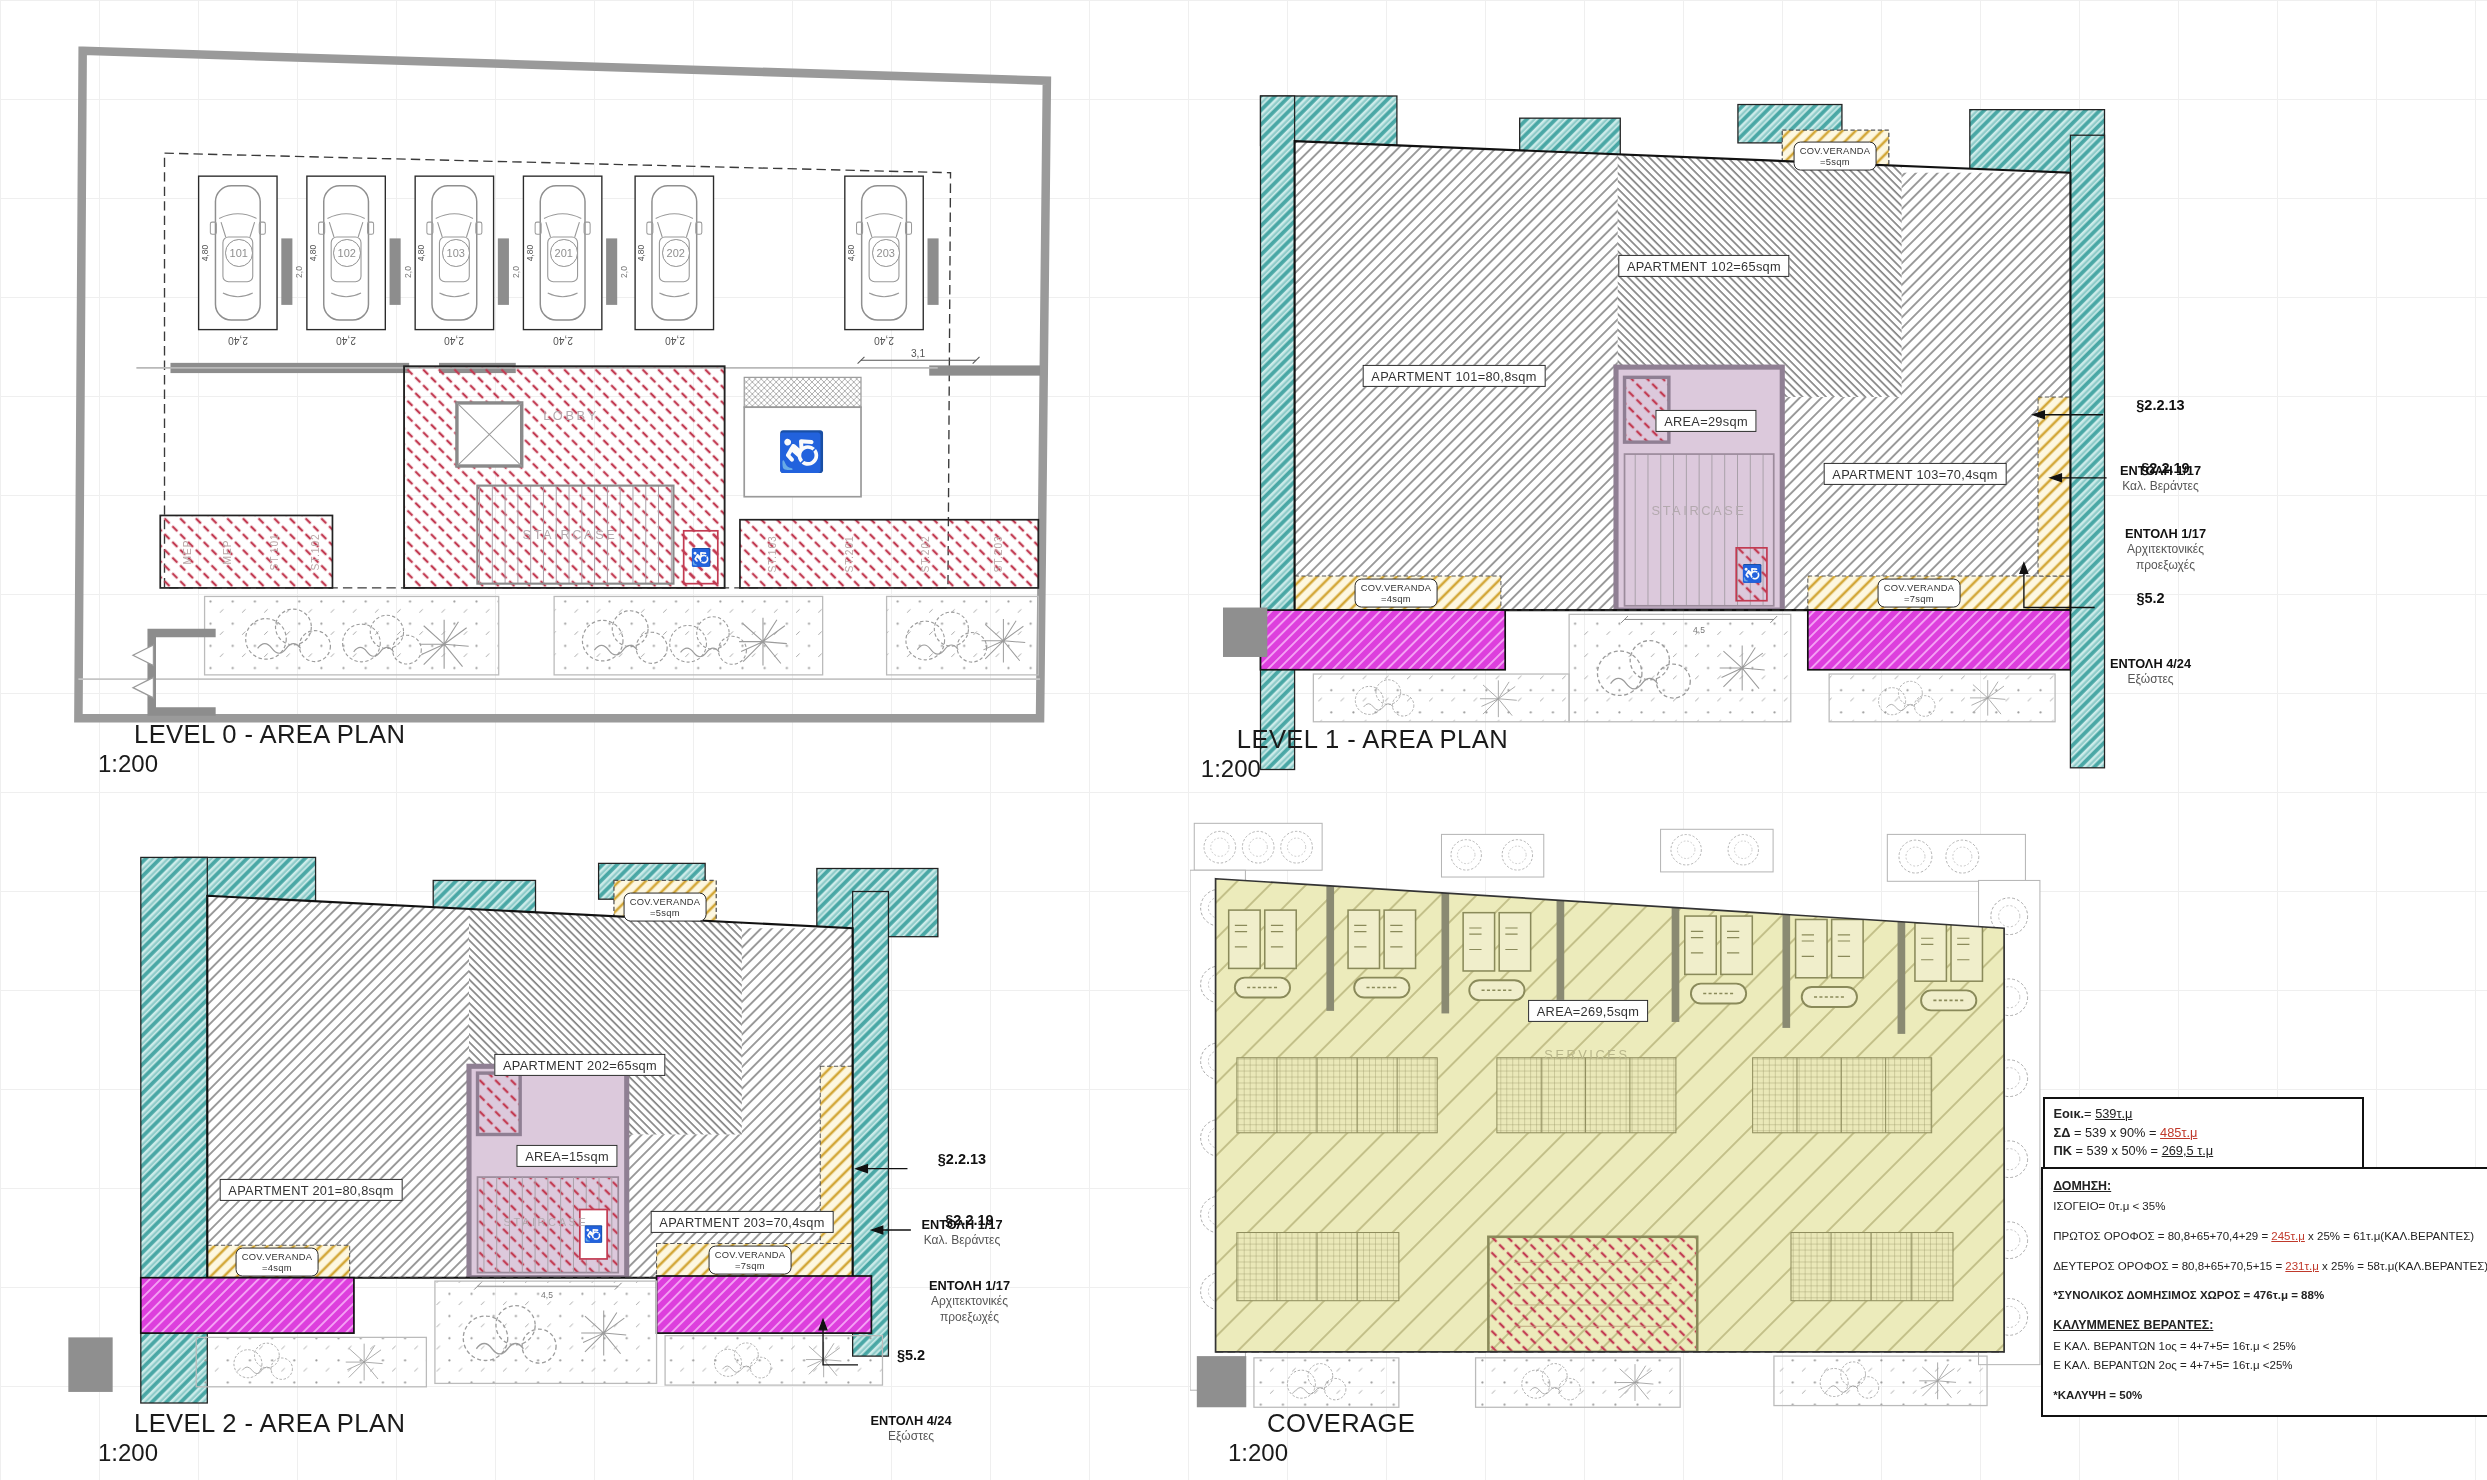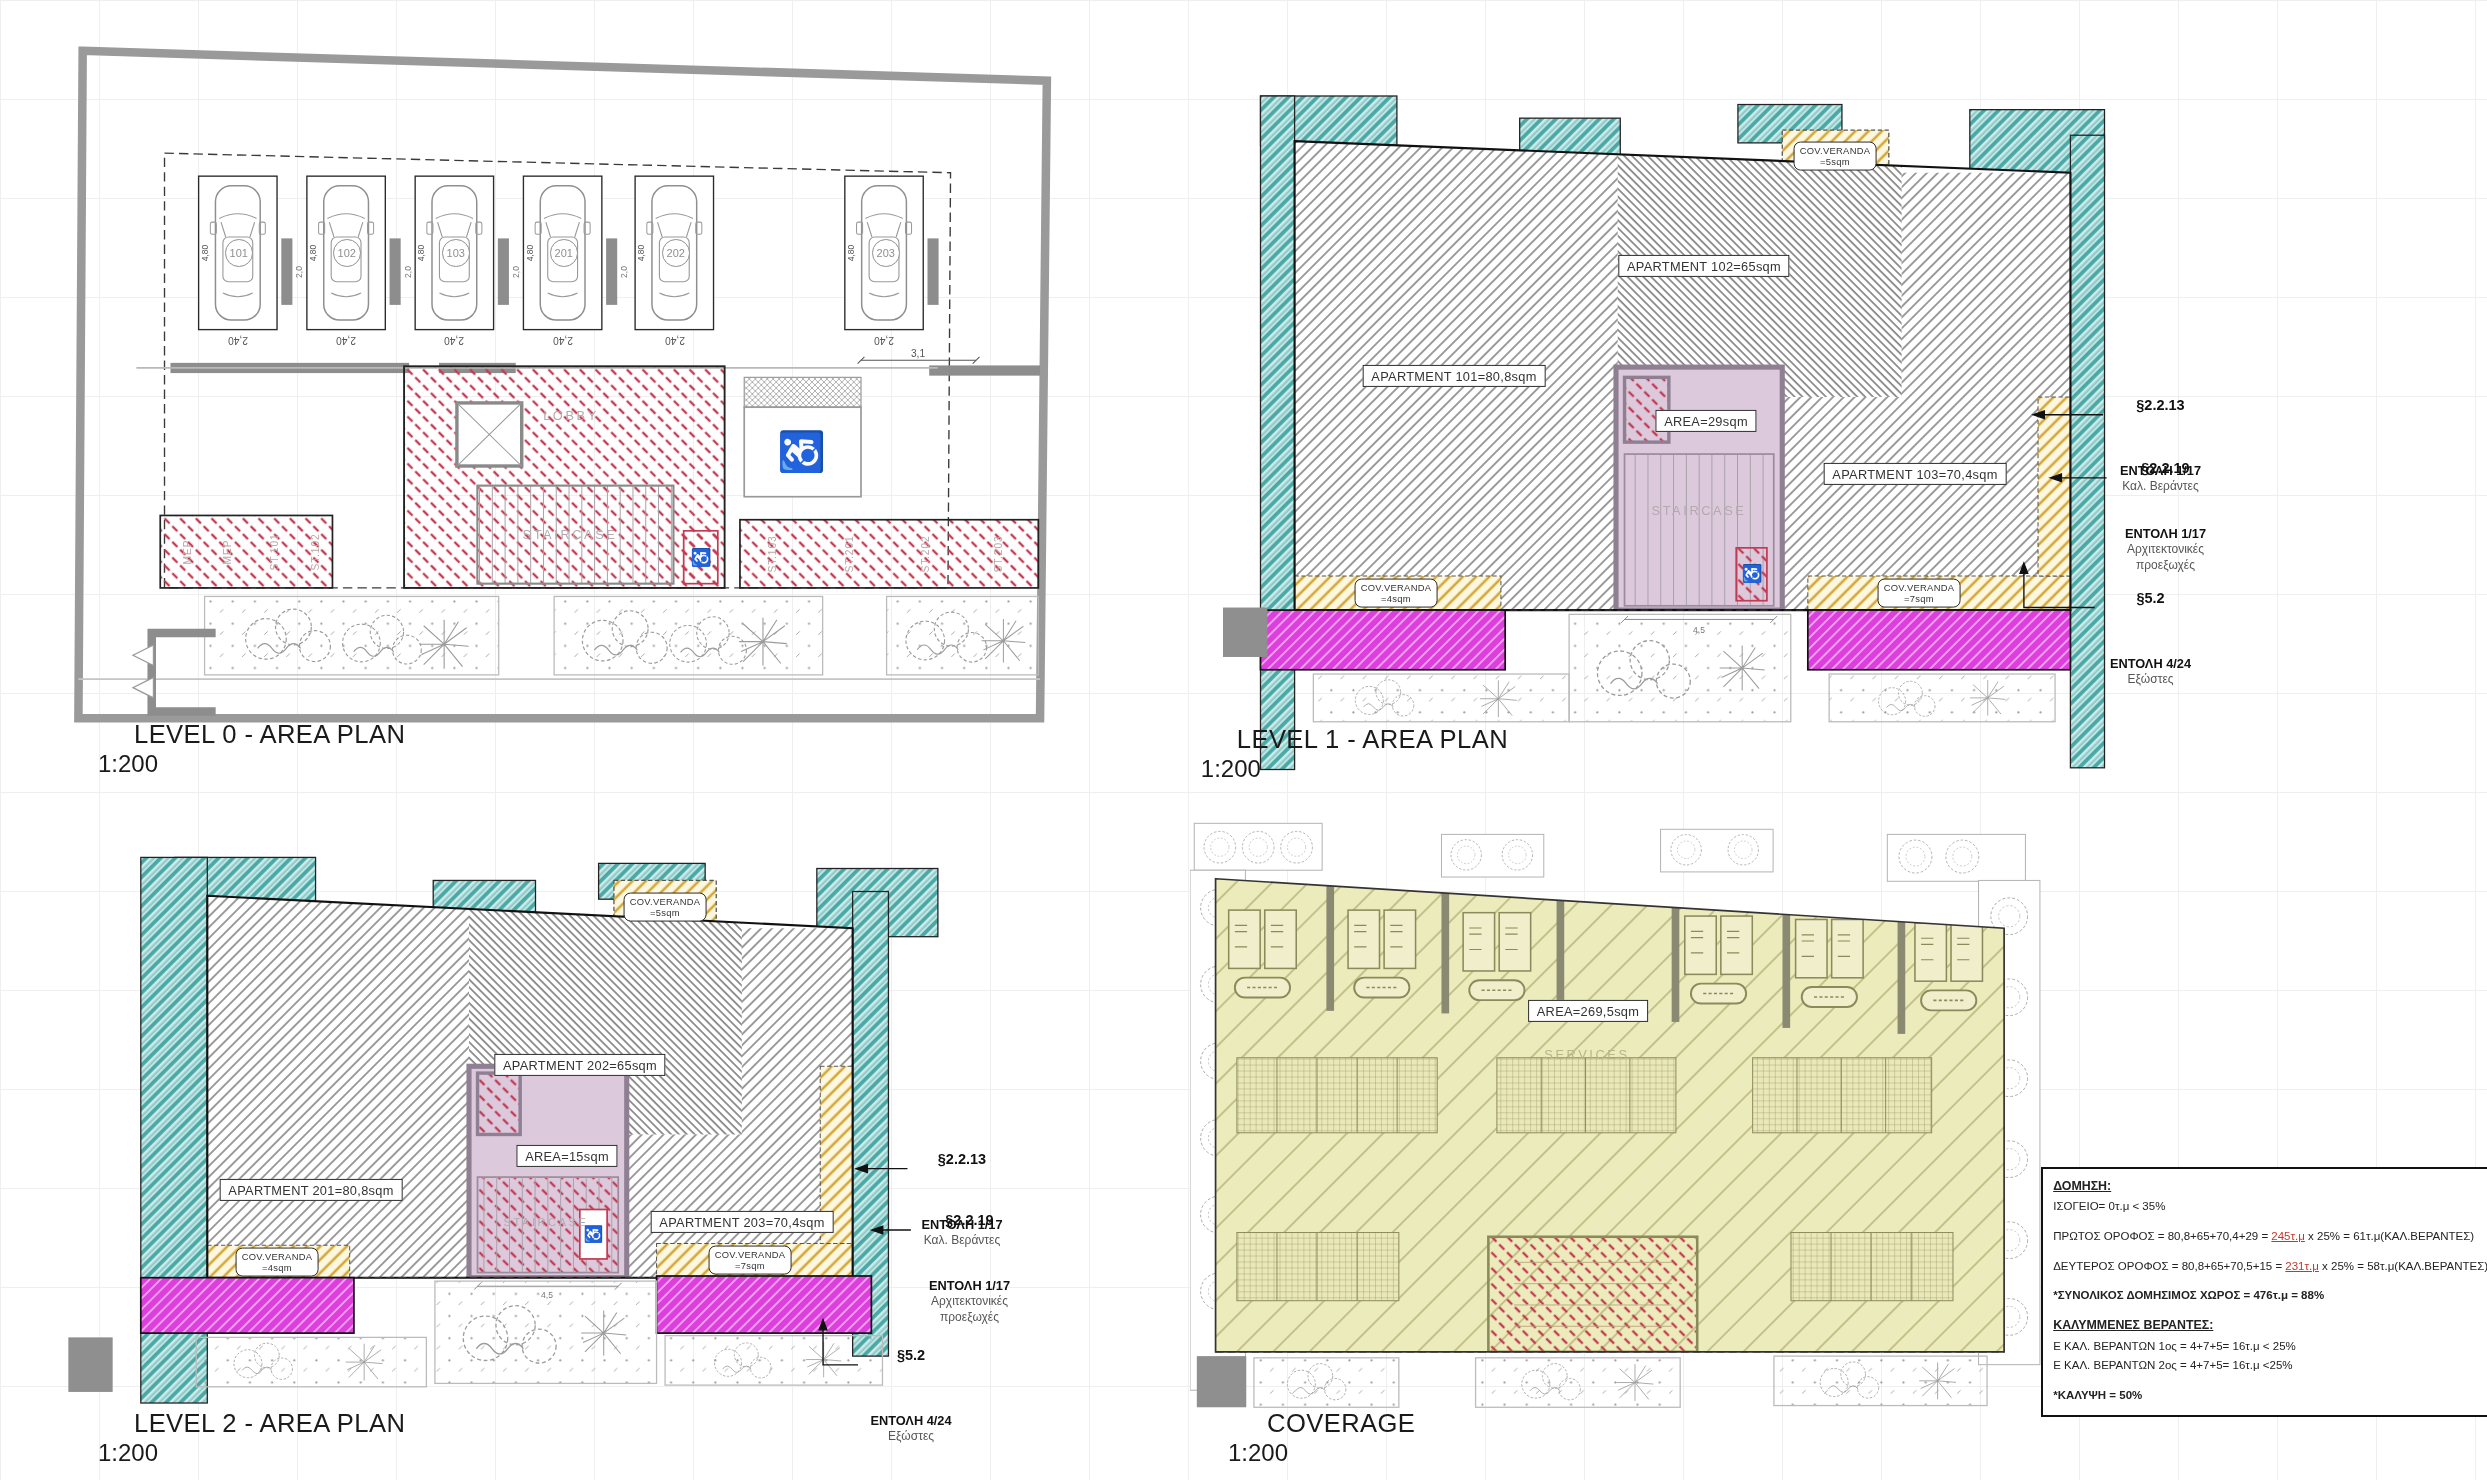--- a/index.html
+++ b/index.html
@@ -534,20 +534,25 @@
         <polygon points="2373,660 2368.5,672 2377.5,672"></polygon>
     <line x1="1064" y1="1370" x2="1012" y2="1370"></line>
         <polygon points="1004,1370 1017,1365.5 1017,1374.5"></polygon>
     <line x1="1068" y1="1442" x2="1030" y2="1442"></line>
         <polygon points="1022,1442 1035,1437.5 1035,1446.5"></polygon>
     <polyline points="1006,1600 965,1600 965,1555" fill="none"></polyline>
         <polygon points="965,1547 960.5,1559 969.5,1559"></polygon>
   </g>
 </svg>
 
+<div class="sitebox">
+  <div><b>Εοικ.</b><span>= </span><u>539τ.μ</u></div>
+  <div><b>ΣΔ</b><span> = 539 x 90% = </span><u class="red">485τ.μ</u></div>
+  <div><b>ΠΚ</b><span> = 539 x 50% = </span><u>269,5 τ.μ</u></div>
+</div>
 
 <div class="calcbox">
   <div class="row h">ΔΟΜΗΣΗ:</div>
   <div class="row">ΙΣΟΓΕΙΟ= 0τ.μ &lt; 35%</div>
   <div class="gap"></div>
   <div class="row"><span>ΠΡΩΤΟΣ ΟΡΟΦΟΣ = 80,8+65+70,4+29 =  </span><u class="red">245τ.μ</u><span> x 25% = 61τ.μ(ΚΑΛ.ΒΕΡΑΝΤΕΣ)</span></div>
   <div class="gap"></div>
   <div class="row"><span>ΔΕΥΤΕΡΟΣ ΟΡΟΦΟΣ = 80,8+65+70,5+15 = </span><u class="red">231τ.μ</u><span> x 25% = 58τ.μ(ΚΑΛ.ΒΕΡΑΝΤΕΣ)</span></div>
   <div class="gap"></div>
   <div class="row b">*ΣΥΝΟΛΙΚΟΣ ΔΟΜΗΣΙΜΟΣ ΧΩΡΟΣ = 476τ.μ = 88%</div>

